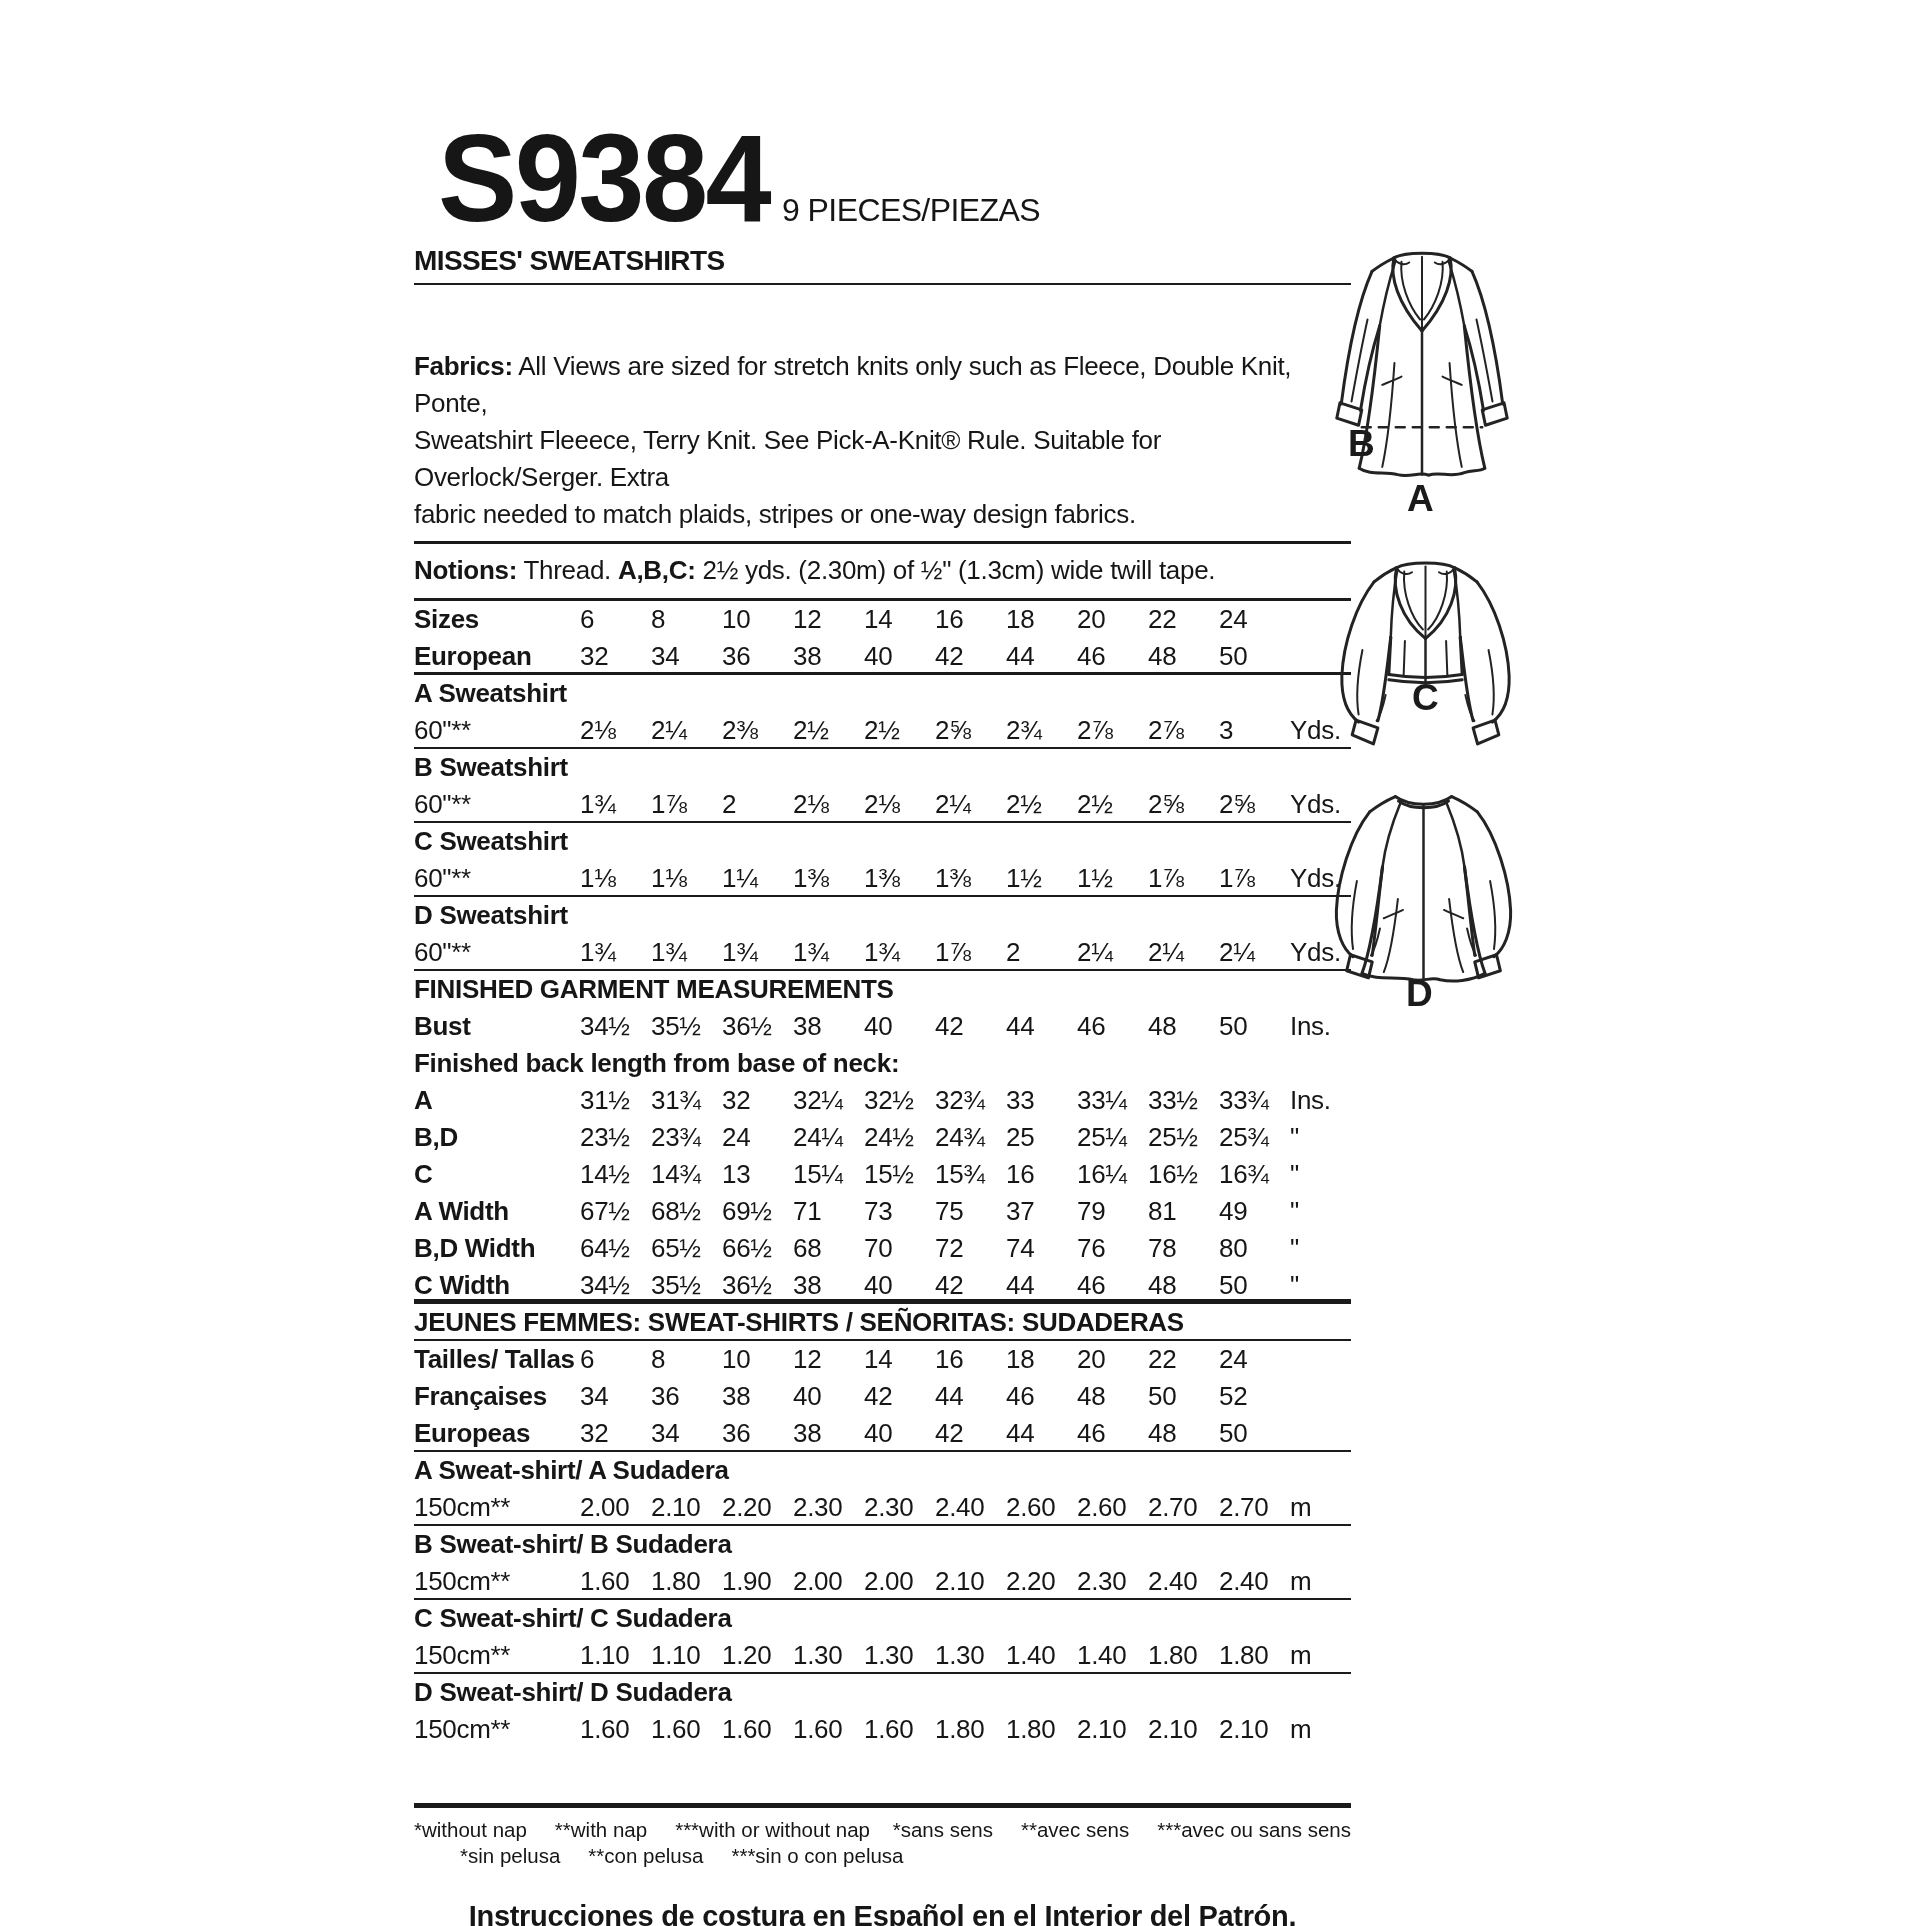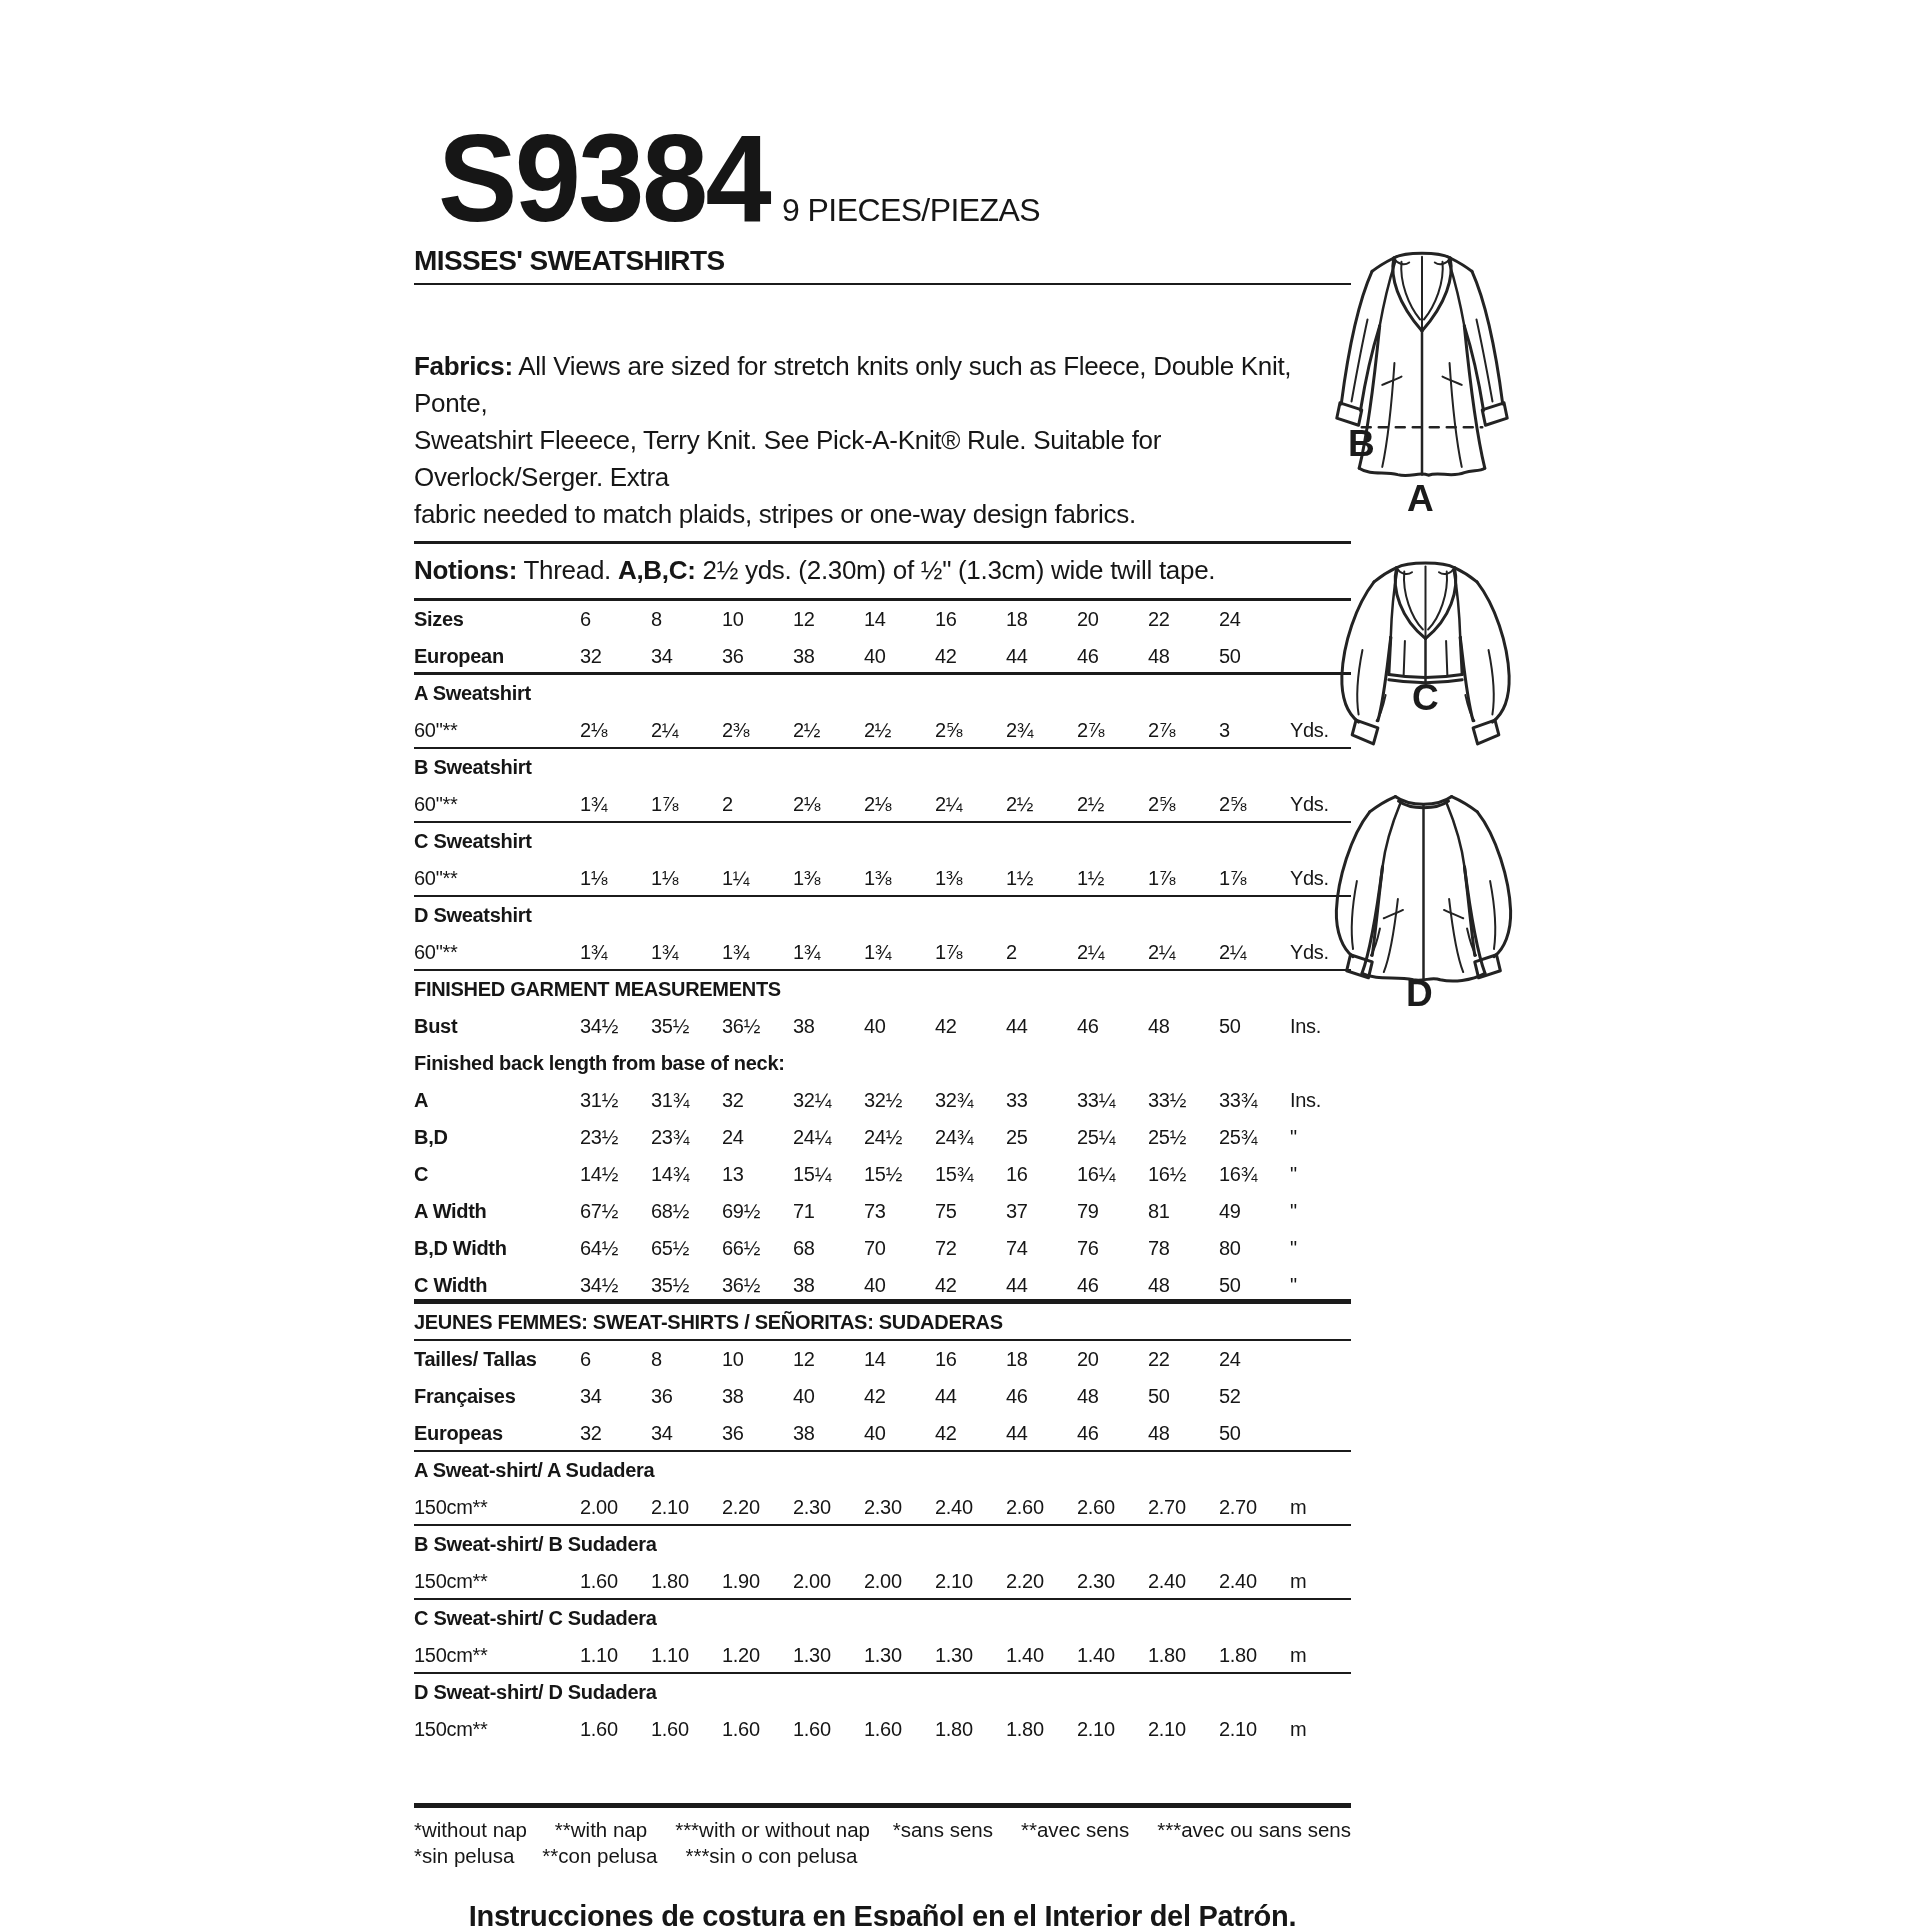--- a/index.html
+++ b/index.html
@@ -16,37 +16,37 @@
        border-bottom:2.6px solid #1b1b1b;padding-bottom:5.8px;}
 
   
   .fabrics{padding-top:15px;padding-bottom:7.7px;border-bottom:3.9px solid #1b1b1b;margin-top:48px;}
   .pline{font-size:26px;line-height:37px;letter-spacing:-0.3px;}
   .pline b{font-weight:700;}
   .notions{padding:7.7px 0 9px 0;border-bottom:3.2px solid #1b1b1b;}
 
   
   .trow{display:grid;grid-template-columns:166px repeat(10,71px) minmax(0,1fr);
-        height:37px;line-height:37px;font-size:20px;letter-spacing:-0.3px;
+        height:37px;line-height:37px;font-size:26px;letter-spacing:-0.3px;
         box-sizing:border-box;align-items:center;white-space:nowrap;}
   .trow span{display:block;}
   .trow .lbl{font-weight:400;}
   .trow.b .lbl{font-weight:700;}
   .trow.head{font-weight:700;}
   .trow.head .lbl{grid-column:1/-1;font-weight:700;}
   .r-thin{border-bottom:2.6px solid #1b1b1b;}
   .r-thick{border-bottom:3.2px solid #1b1b1b;}
   .r-x{border-bottom:5.1px solid #1b1b1b;}
 
   
   .gap{height:55px;}
   .rule-x{border-bottom:5.1px solid #1b1b1b;}
   .fnrow{display:flex;justify-content:space-between;padding-top:9px;
          font-size:20.5px;line-height:26px;}
-  .fnrow2{display:flex;font-size:20.5px;line-height:26px;}
+  .fnrow2{display:flex;font-size:20.5px;line-height:26px;margin-left:46px;}
   .fngroup span{margin-right:28px;}
   .fngroup span:last-child{margin-right:0;}
 
   .spanish{margin-top:31px;text-align:center;font-size:29px;font-weight:700;
            letter-spacing:-0.3px;line-height:33px;}
 
   
   .art{position:absolute;}
   .art svg{display:block;}
   .glabel{position:absolute;font-size:37px;font-weight:700;color:#1b1b1b;line-height:37px;}

